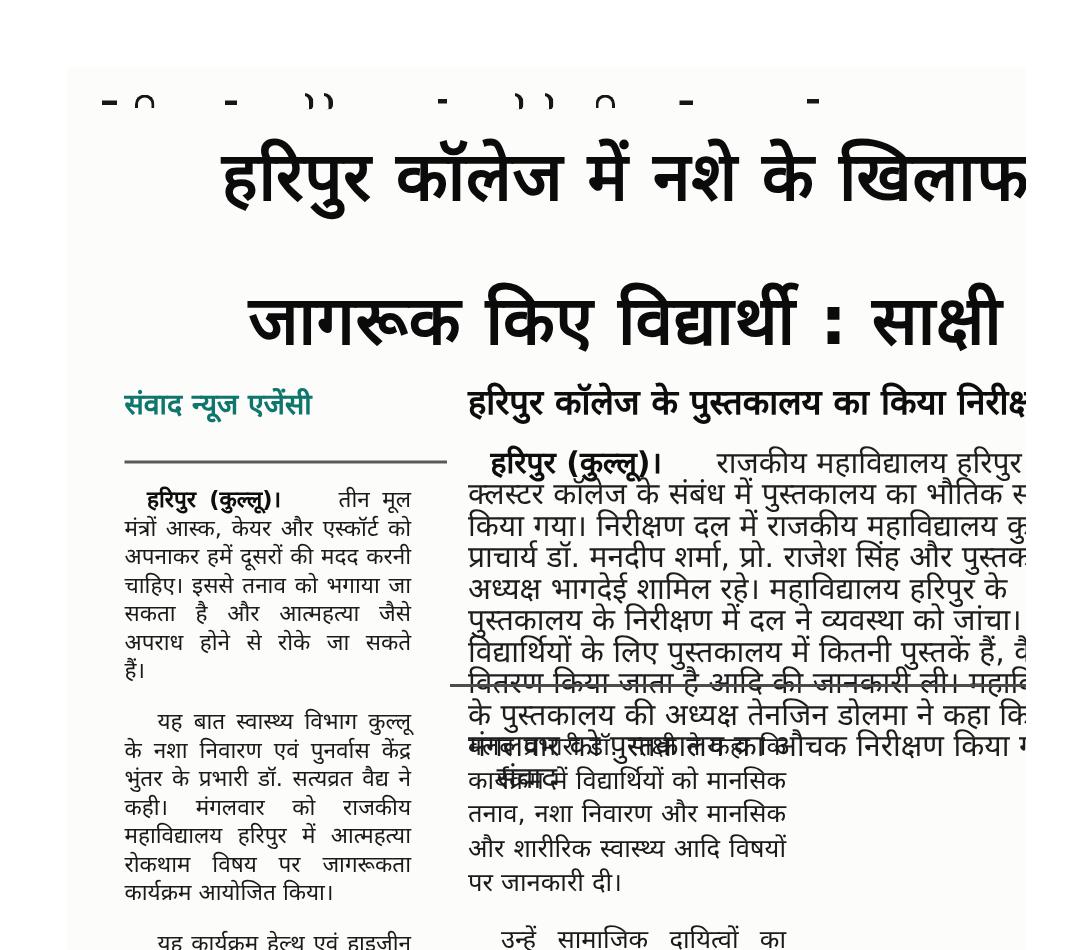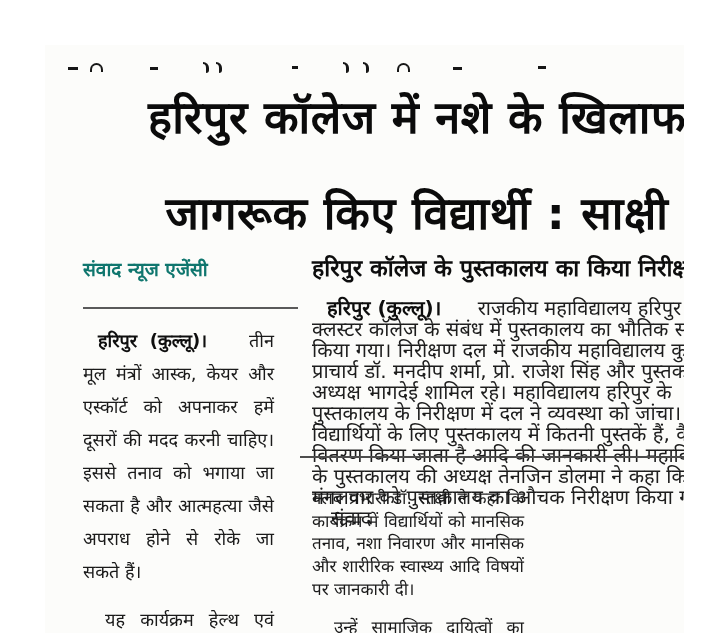--- a/index.html
+++ b/index.html
@@ -12,21 +12,21 @@
   
   .headline {
     position:absolute; left:4px; top:2px; width:706px;
     text-align:center; font-size:45px; font-weight:700;
     line-height:81px; color:#0b0b0b; letter-spacing:0.5px;
   }
   
   .left-col { position:absolute; left:8px; top:181px; width:221px; }
   .agency { font-size:19px; font-weight:700; color:#0f766e; padding-bottom:10px; }
   .agency-rule { width:215px; height:2px; background:#5a5a5a; margin-bottom:11px; }
-  .left-col p { font-size:18px; line-height:33px; text-align:justify; color:#1a1a1a; }
+  .left-col p { font-size:15px; line-height:19px; text-align:justify; color:#1a1a1a; }
   .indent { text-indent:22px; }
   .dateline { font-weight:700; color:#0e0e0e; }
   
   .lib { position:absolute; left:237px; top:176px; width:472px; }
   .lib-head { text-align:left; font-size:23px; font-weight:700; color:#0d0d0d; margin-bottom:10px; }
   .lib-body { font-size:20px; line-height:21px; text-align:left; color:#1d1d1d; }
   .credit { padding-left:4px; }
   
   .rule-h { position:absolute; left:240px; top:396px; width:461px; height:2px; background:#4d4d4d; }
   
@@ -71,20 +71,21 @@
 
   <div class="headline">
     <div>हरिपुर कॉलेज में नशे के खिलाफ</div>
     <div>जागरूक किए विद्यार्थी : साक्षी</div>
   </div>
 
   <div class="left-col">
     <div class="agency">संवाद न्यूज एजेंसी</div>
     <div class="agency-rule"></div>
     <p><span class="dateline">हरिपुर (कुल्लू)।</span> <span>तीन मूल मंत्रों आस्क, केयर और एस्कॉर्ट को अपनाकर हमें दूसरों की मदद करनी चाहिए। इससे तनाव को भगाया जा सकता है और आत्महत्या जैसे अपराध होने से रोके जा सकते हैं।</span></p>
+    <p class="indent">यह बात स्वास्थ्य विभाग कुल्लू के नशा निवारण एवं पुनर्वास केंद्र भुंतर के प्रभारी डॉ. सत्यव्रत वैद्य ने कही। मंगलवार को राजकीय महाविद्यालय हरिपुर में आत्महत्या रोकथाम विषय पर जागरूकता कार्यक्रम आयोजित किया।</p>
     <p class="indent">यह कार्यक्रम हेल्थ एवं हाइजीन क्लब और नशा निवारण समिति के संयुक्त तत्वावधान में आयोजित किया गया। हेल्थ एवं हाइजीन</p>
   </div>
 
   <div class="lib">
     <div class="lib-head">हरिपुर कॉलेज के पुस्तकालय का किया निरीक्षण</div>
     <div class="lib-body">
       <span class="dateline">हरिपुर (कुल्लू)।</span>
       <span>राजकीय महाविद्यालय हरिपुर में क्लस्टर कॉलेज के संबंध में पुस्तकालय का भौतिक सत्यापन किया गया। निरीक्षण दल में राजकीय महाविद्यालय कुल्लू के प्राचार्य डॉ. मनदीप शर्मा, प्रो. राजेश सिंह और पुस्तकालय अध्यक्ष भागदेई शामिल रहे। महाविद्यालय हरिपुर के पुस्तकालय के निरीक्षण में दल ने व्यवस्था को जांचा। विद्यार्थियों के लिए पुस्तकालय में कितनी पुस्तकें हैं, कैसे उनका वितरण किया जाता है आदि की जानकारी ली। महाविद्यालय के पुस्तकालय की अध्यक्ष तेनजिन डोलमा ने कहा कि मंगलवार को पुस्तकालय का औचक निरीक्षण किया गया।</span>
       <span class="credit">संवाद</span>
     </div>

